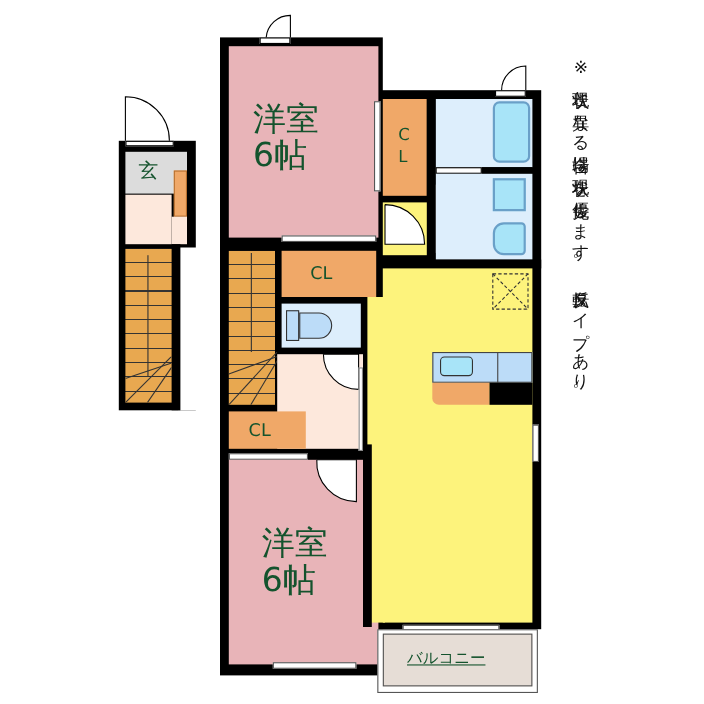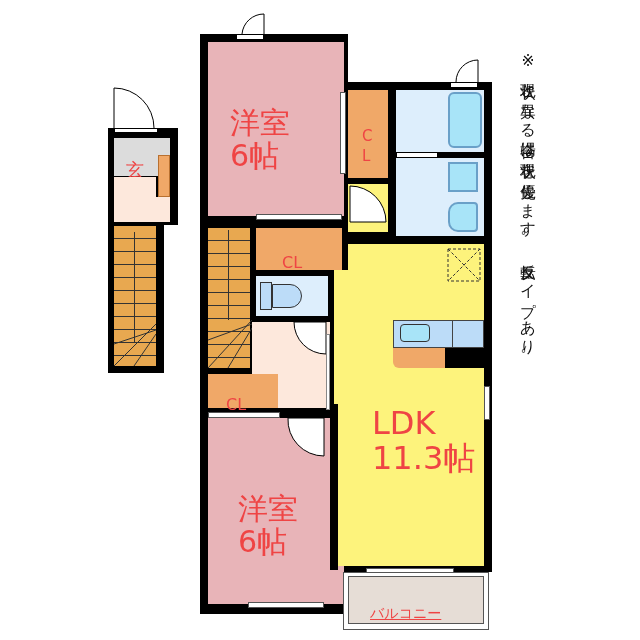--- a/index.html
+++ b/index.html
@@ -1,20 +1,20 @@
 <!DOCTYPE html>
 <html><head>
   <meta charset="utf-8">
   <style>
     html, body { margin: 0; padding: 0; background: #ffffff; }
     body { width: 640px; height: 640px; position: relative; overflow: hidden;
            font-family: "DejaVu Sans", "Liberation Sans", sans-serif; }
     .abs { position: absolute; box-sizing: border-box; }
     .wall { background: #000; }
-    .label { position: absolute; color: #ef4444; line-height: 1.1; white-space: pre; margin-top: 14px; }
+    .label { position: absolute; color: #14532d; line-height: 1.1; white-space: pre; }
     .note { position: absolute; left: 514px; top: 52px; width: 26px;
             writing-mode: vertical-rl; font-size: 15.5px; line-height: 24px; letter-spacing: 1px; color: #111; }
   </style>
 </head>
 <body>
 
 <div class="abs" style="left:0;top:0;width:640px;height:640px;">
 
   <div class="abs wall" style="left:108px;top:128px;width:70px;height:245px;"></div>
   <div class="abs" style="left:114px;top:138px;width:56px;height:38px;background:#dcdcdc;"></div>
@@ -107,22 +107,20 @@
   <span class="label" style="left:238px;top:478px;font-size:30px;">洋室
 6帖</span>
   <svg class="abs" style="left:286px;top:416px;" width="40" height="42">
     <path d="M2 2 L38 2 L38 40 A36 36 0 0 1 2 2" fill="#fff" stroke="#000" stroke-width="1"></path>
   </svg>
   <div class="abs" style="left:248px;top:602px;width:76px;height:6px;background:#fff;border:1px solid #555;"></div>
 
   <div class="abs" style="left:348px;top:244px;width:136px;height:322px;background:#fdf37c;"></div>
   <div class="abs" style="left:334px;top:270px;width:16px;height:296px;background:#fdf37c;"></div>
   <div class="abs wall" style="left:330px;top:404px;width:8px;height:166px;"></div>
-  <span class="label" style="left:372px;top:392px;font-size:32px;">LDK
-11.3帖</span>
   <svg class="abs" style="left:447px;top:248px;" width="34" height="34">
     <rect x="1" y="1" width="32" height="32" fill="none" stroke="#333" stroke-dasharray="3,2"></rect>
     <line x1="1" y1="1" x2="33" y2="33" stroke="#333" stroke-dasharray="3,2"></line>
     <line x1="33" y1="1" x2="1" y2="33" stroke="#333" stroke-dasharray="3,2"></line>
   </svg>
 
   <div class="abs" style="left:393px;top:320px;width:91px;height:28px;background:#bcdcf8;border:1px solid #444;"></div>
   <div class="abs" style="left:400px;top:324px;width:30px;height:18px;background:#a8e4f8;border:1px solid #333;border-radius:4px;"></div>
   <div class="abs" style="left:452px;top:320px;width:1px;height:28px;background:#444;"></div>
   <div class="abs" style="left:393px;top:348px;width:52px;height:20px;background:#f0a868;border-radius:0 0 0 6px;"></div>

